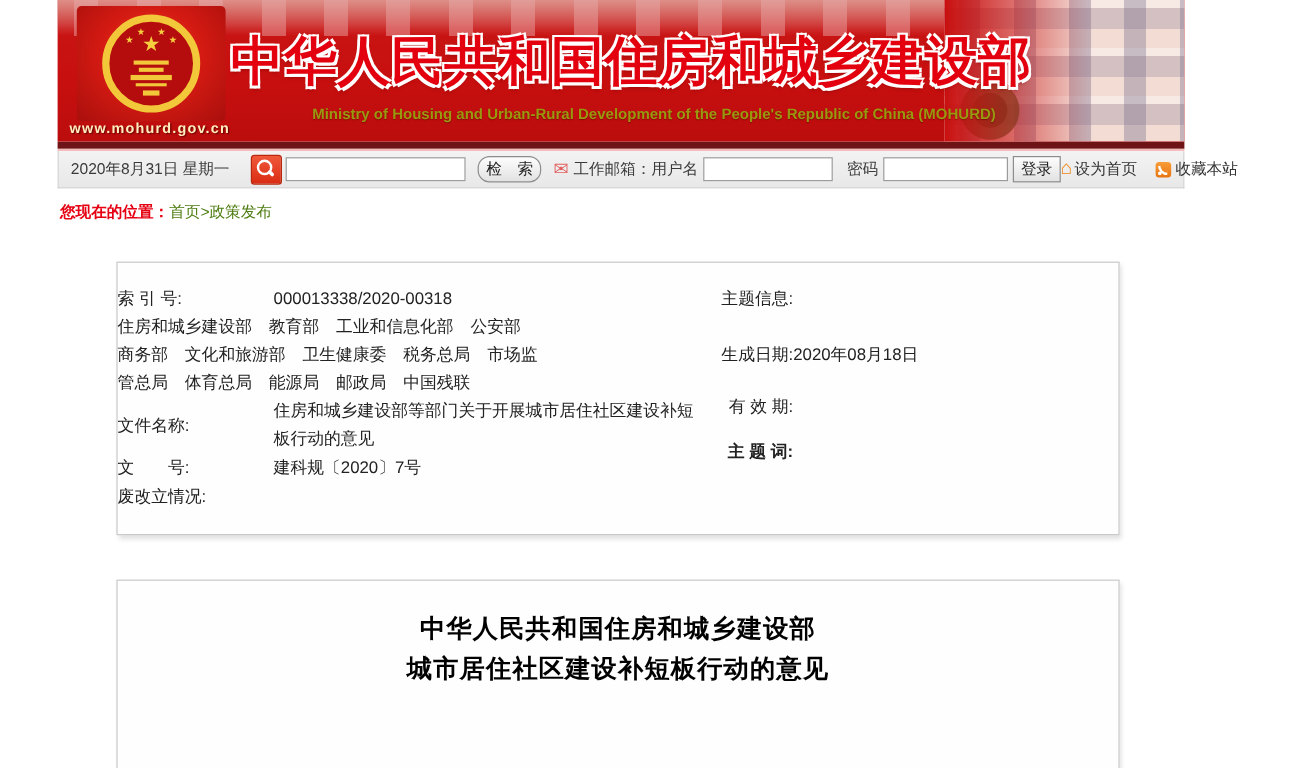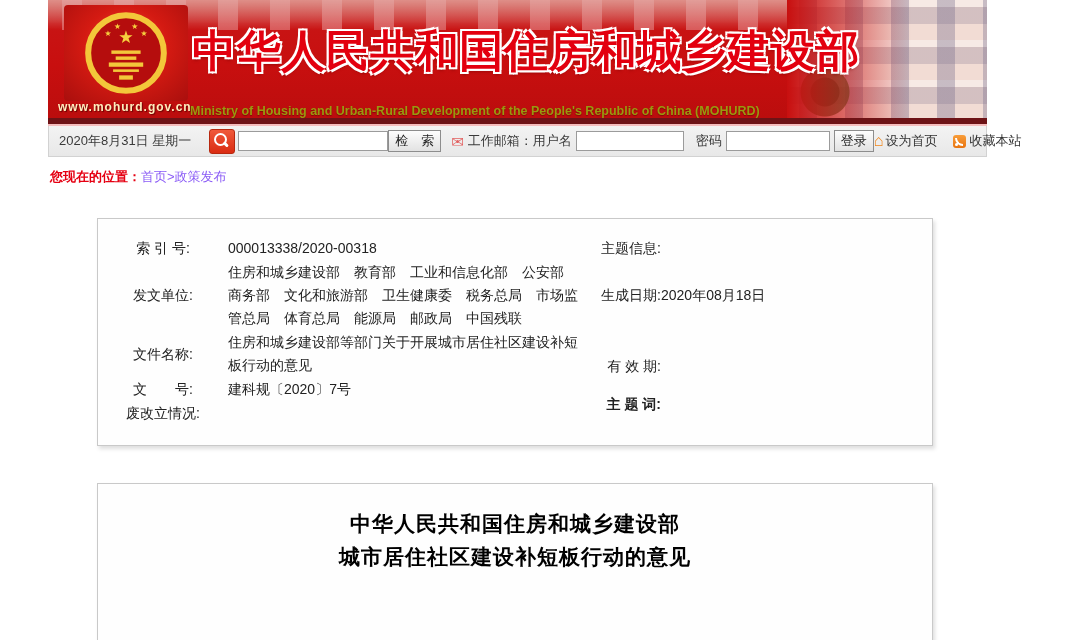--- a/index.html
+++ b/index.html
@@ -40,21 +40,21 @@
     position:absolute;left:10px;top:100px;width:150px;
     font-size:12px;font-weight:bold;letter-spacing:1px;color:#ffedbe;
     text-shadow:1px 1px 1px rgba(90,0,0,.8);
   }
   .title-cn{
     position:absolute;left:142px;top:22px;width:672px;text-align:center;
     font-size:44px;font-weight:bold;color:#e3000f;letter-spacing:.5px;white-space:nowrap;
     text-shadow:-2px -2px 0 #fff,2px -2px 0 #fff,-2px 2px 0 #fff,2px 2px 0 #fff,0 3px 3px rgba(120,0,0,.55);
   }
   .title-en{
-    position:absolute;left:142px;top:104px;width:710px;
+    position:absolute;left:142px;top:88px;width:710px;text-align:center;
     font-size:12.5px;font-weight:bold;color:#99990f;white-space:nowrap;
     text-shadow:0 1px 1px rgba(80,0,0,.5);
   }
   .banner-strip{height:6px;background:#6e1316;}
   .pink-line{height:2px;background:#f5bcbc;}
 
   
   .toolbar{
     height:31px;background:linear-gradient(#f3f3f3,#e8e8e8);
     border:1px solid #d2d2d2;border-top:none;box-sizing:border-box;
@@ -72,21 +72,21 @@
     transform:rotate(45deg);left:7px;top:8px;}
   .tb-input{
     height:20px;border:1px solid #9b9b9b;background:#fff;box-sizing:border-box;
     font-size:12px;padding:0 3px;font-family:inherit;
   }
   .search-input{width:150px;margin-left:3px;}
   .tb-btn{
     height:22px;background:linear-gradient(#fdfdfd,#e2e2e2);border:1px solid #8d8d8d;
     font-size:13px;color:#222;font-family:inherit;cursor:pointer;padding:0 6px;white-space:nowrap;
   }
-  .search-btn{margin-left:0;width:56px;}
+  .search-btn{margin-left:10px;width:56px;border-radius:10px;}
   .mail-icon{margin-left:10px;color:#e26161;font-size:15px;line-height:1;}
   .mail-label{margin-left:4px;white-space:nowrap;}
   .user-input{width:108px;margin-left:4px;}
   .pwd-label{margin-left:12px;white-space:nowrap;}
   .pwd-input{width:104px;margin-left:4px;}
   .login-btn{margin-left:4px;width:40px;}
   .quicklinks{margin-left:auto;display:flex;align-items:center;}
   .home-icon{color:#f08519;font-size:16px;line-height:1;margin-right:2px;}
   .ql-text{color:#333;white-space:nowrap;cursor:pointer;}
   .rss-icon{
@@ -94,37 +94,37 @@
     background:linear-gradient(#f89d3a,#e87410);margin:0 3px 0 16px;flex:none;
   }
   .rss-icon::before{content:"";position:absolute;left:2px;bottom:2px;width:3px;height:3px;background:#fff;border-radius:50%;}
   .rss-icon::after{content:"";position:absolute;left:2px;bottom:2px;width:8px;height:8px;box-sizing:border-box;
     border:2px solid #fff;border-left:none;border-bottom:none;border-top-right-radius:9px;
     transform:rotate(90deg) scaleY(-1);transform-origin:50% 50%;}
 
   
   .breadcrumb{margin-top:11px;font-size:13px;padding-left:2px;}
   .crumb-prefix{color:#e50012;font-weight:bold;}
-  .crumb-path{color:#8b5cf6;}
+  .crumb-path{color:#4d7c0f;}
 
   
   .info-box{
     position:absolute;left:97px;top:218px;width:836px;height:228px;box-sizing:border-box;
     background:#fefefe;border:1px solid #c9c9c9;box-shadow:2px 3px 4px rgba(0,0,0,.13);
   }
   .info-cols{display:flex;padding-top:18px;font-size:14px;color:#222;}
   .col-left{width:497px;flex:none;}
   .col-right{flex:1;}
   .irow{display:flex;align-items:center;margin-bottom:1px;}
-  .ilabel{width:130px;flex:none;text-align:center;line-height:23px;white-space:nowrap;}
+  .ilabel{width:130px;flex:none;text-align:left;line-height:23px;white-space:nowrap;}
   .ival{width:356px;line-height:23px;}
   .ilabel-r{width:66px;flex:none;text-align:right;line-height:23px;white-space:nowrap;}
   .ival-r{flex:1;line-height:23px;}
   .r-row2{margin-top:24px;}
-  .r-row3{margin-top:48px;}
+  .r-row3{margin-top:20px;}
   .r-row4{margin-top:15px;font-weight:bold;}
 
   
   .title-box{
     position:absolute;left:97px;top:483px;width:836px;height:220px;box-sizing:border-box;
     background:#fefefe;border:1px solid #c9c9c9;box-shadow:2px 3px 4px rgba(0,0,0,.13);
   }
   .doc-title{
     margin-top:24px;text-align:center;
     font-family:"Liberation Serif","DejaVu Serif",serif;font-weight:bold;
@@ -189,21 +189,20 @@
 </div>
 
 <div class="info-box">
   <div class="info-cols">
     <div class="col-left">
       <div class="irow">
         <span class="ilabel">索 引 号:</span>
         <span class="ival">000013338/2020-00318</span>
       </div>
       <div class="irow">
-        <span class="ilabel">发文单位:</span>
         <span class="ival">住房和城乡建设部　教育部　工业和信息化部　公安部　商务部　文化和旅游部　卫生健康委　税务总局　市场监管总局　体育总局　能源局　邮政局　中国残联</span>
       </div>
       <div class="irow">
         <span class="ilabel">文件名称:</span>
         <span class="ival">住房和城乡建设部等部门关于开展城市居住社区建设补短板行动的意见</span>
       </div>
       <div class="irow">
         <span class="ilabel">文　　号:</span>
         <span class="ival">建科规〔2020〕7号</span>
       </div>

